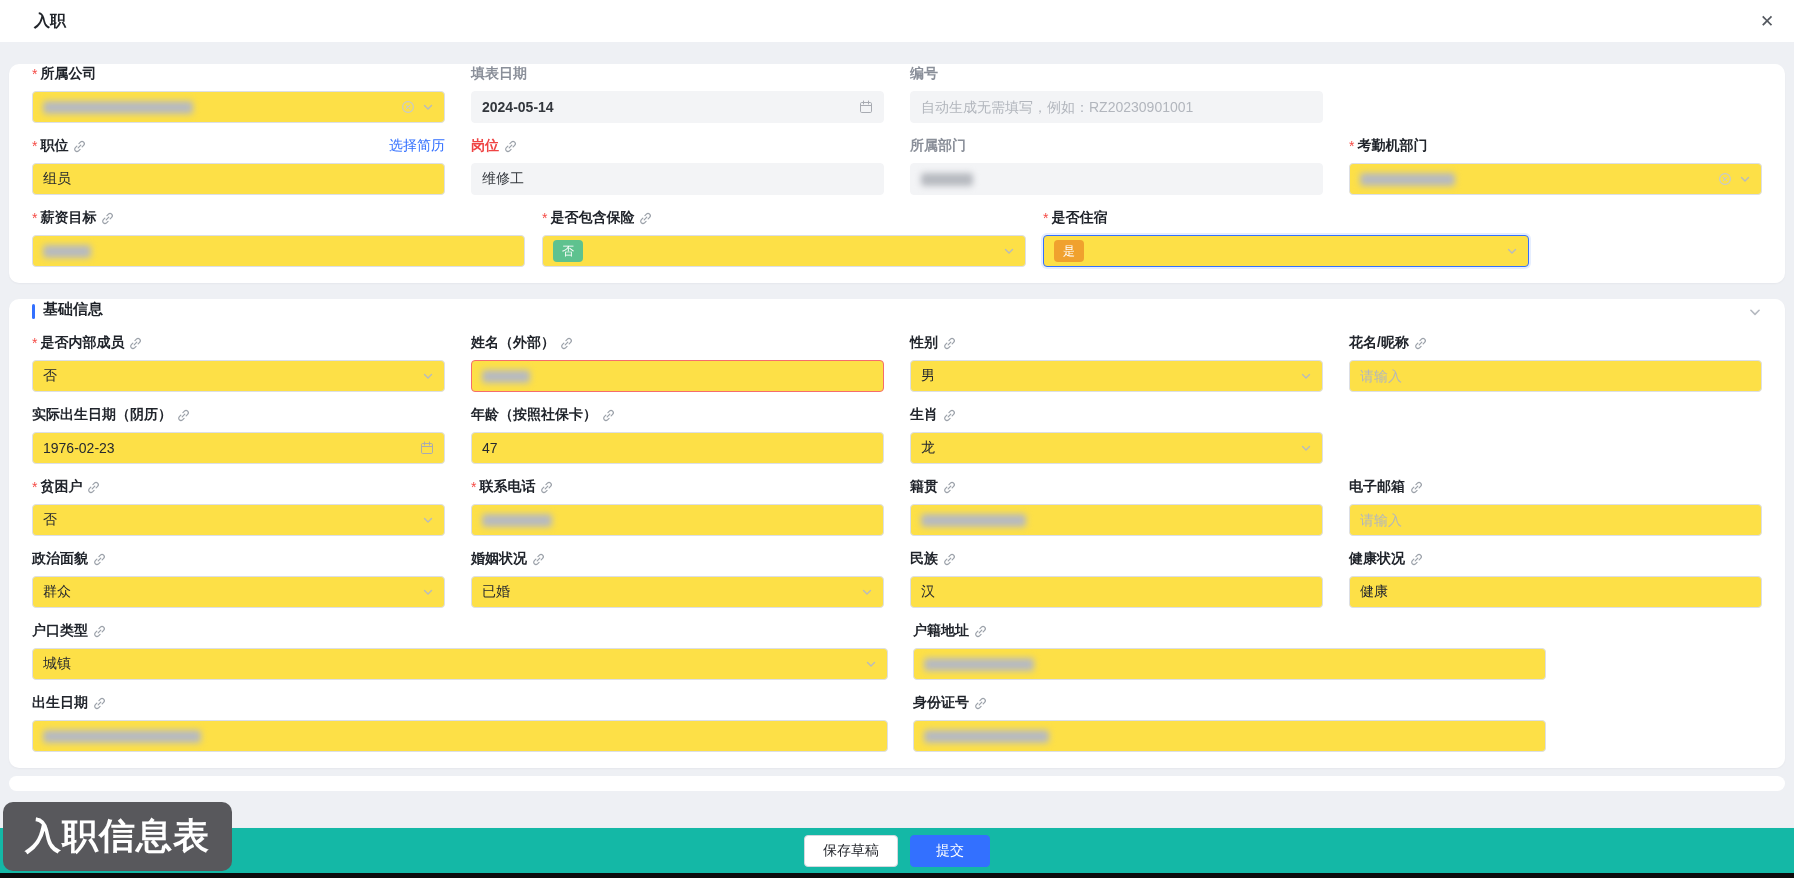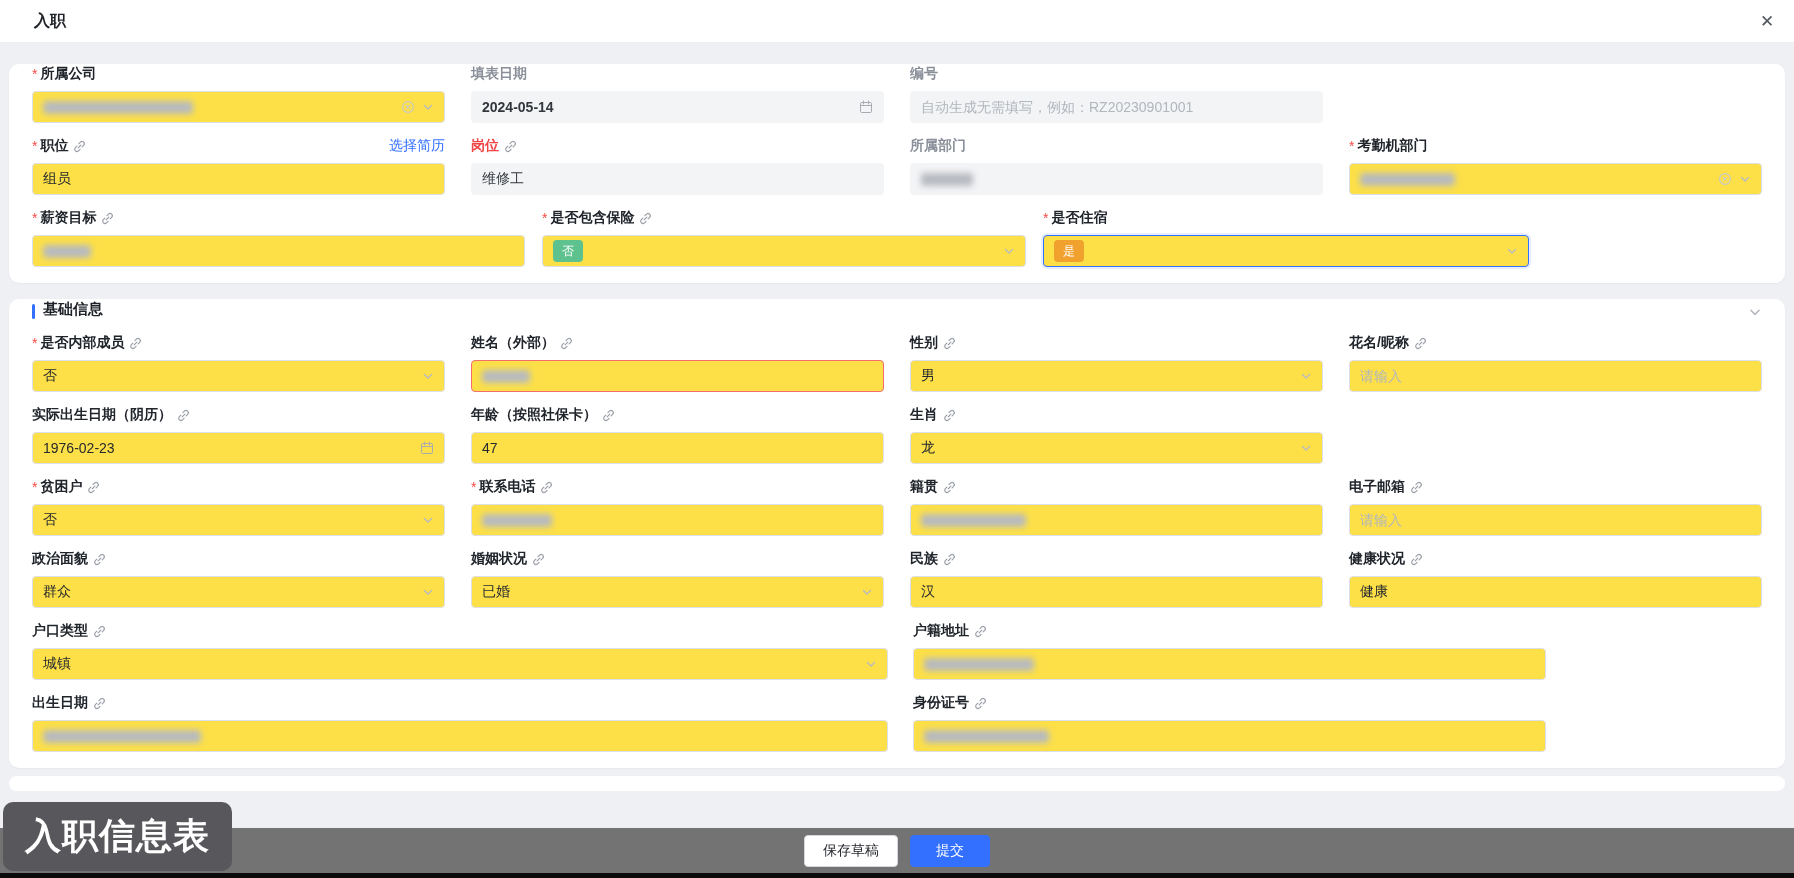--- a/index.html
+++ b/index.html
@@ -38,21 +38,21 @@
   .tag { height:22px; padding:0 9px; border-radius:4px; color:#fff; font-size:12px;
          display:flex; align-items:center; line-height:1; }
   .tag.green { background:#5ec28f; }
   .tag.orange { background:#f0a12e; }
   .blob { height:13px; border-radius:3px; background:#b7bac0; filter:blur(3px); flex:none; }
   .sec { display:flex; align-items:flex-end; margin:2px 0 14px; height:20px; }
   .secbar { width:3px; height:15px; background:#3370ff; border-radius:2px; margin-right:8px; }
   .sectitle { font-size:15px; font-weight:700; }
   .sec .chev { margin-left:auto; cursor:pointer; }
   .strip { margin:8px 9px 0; height:15px; background:#fff; border-radius:8px; }
-  .footer { position:absolute; left:0; right:0; bottom:5px; height:45px; background:#737373;
+  .footer { position:absolute; left:0; right:0; bottom:5px; height:45px; background:#14b8a6;
             display:flex; align-items:center; justify-content:center; gap:12px;
             box-shadow:0 -1px 0 #eceef2; }
   .btn { height:32px; padding:0 18px; border-radius:4px; font-size:14px; display:flex; align-items:center;
          border:1px solid #d4d7dd; background:#fff; color:#23262c; cursor:pointer; }
   .btn.primary { background:#3370ff; border-color:#3370ff; color:#fff; padding:0 25px; }
   .blackbar { position:absolute; left:0; bottom:0; width:100%; height:5px; background:#0b0b0c; }
   .overlay { position:absolute; left:3px; bottom:7px; background:#58585c; color:#fff; font-size:36px;
              font-weight:700; padding:10px 22px; border-radius:10px; z-index:5; letter-spacing:1px; }
 </style>
 </head>

